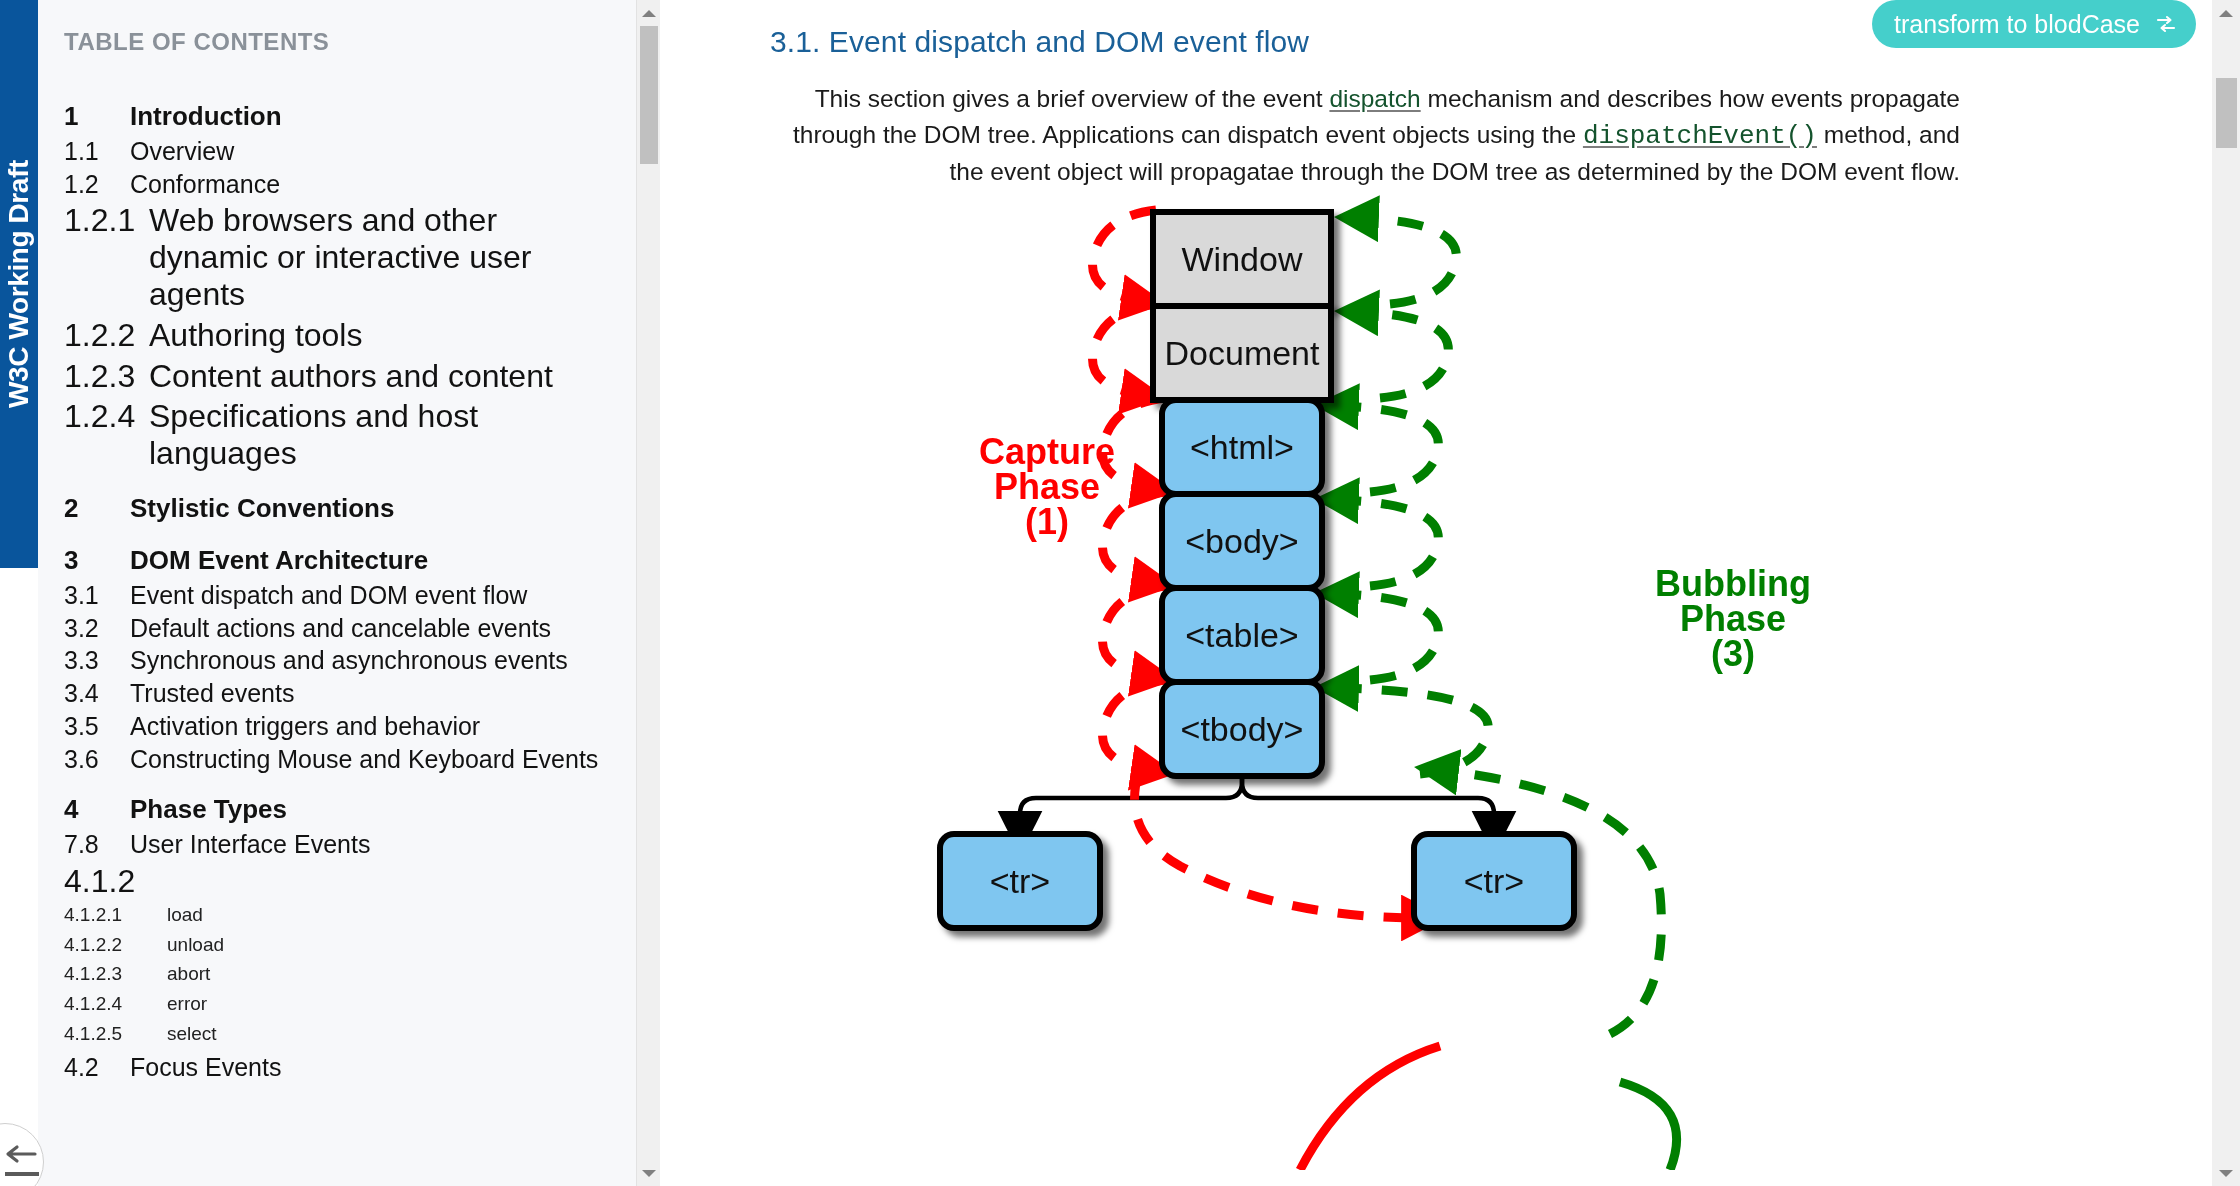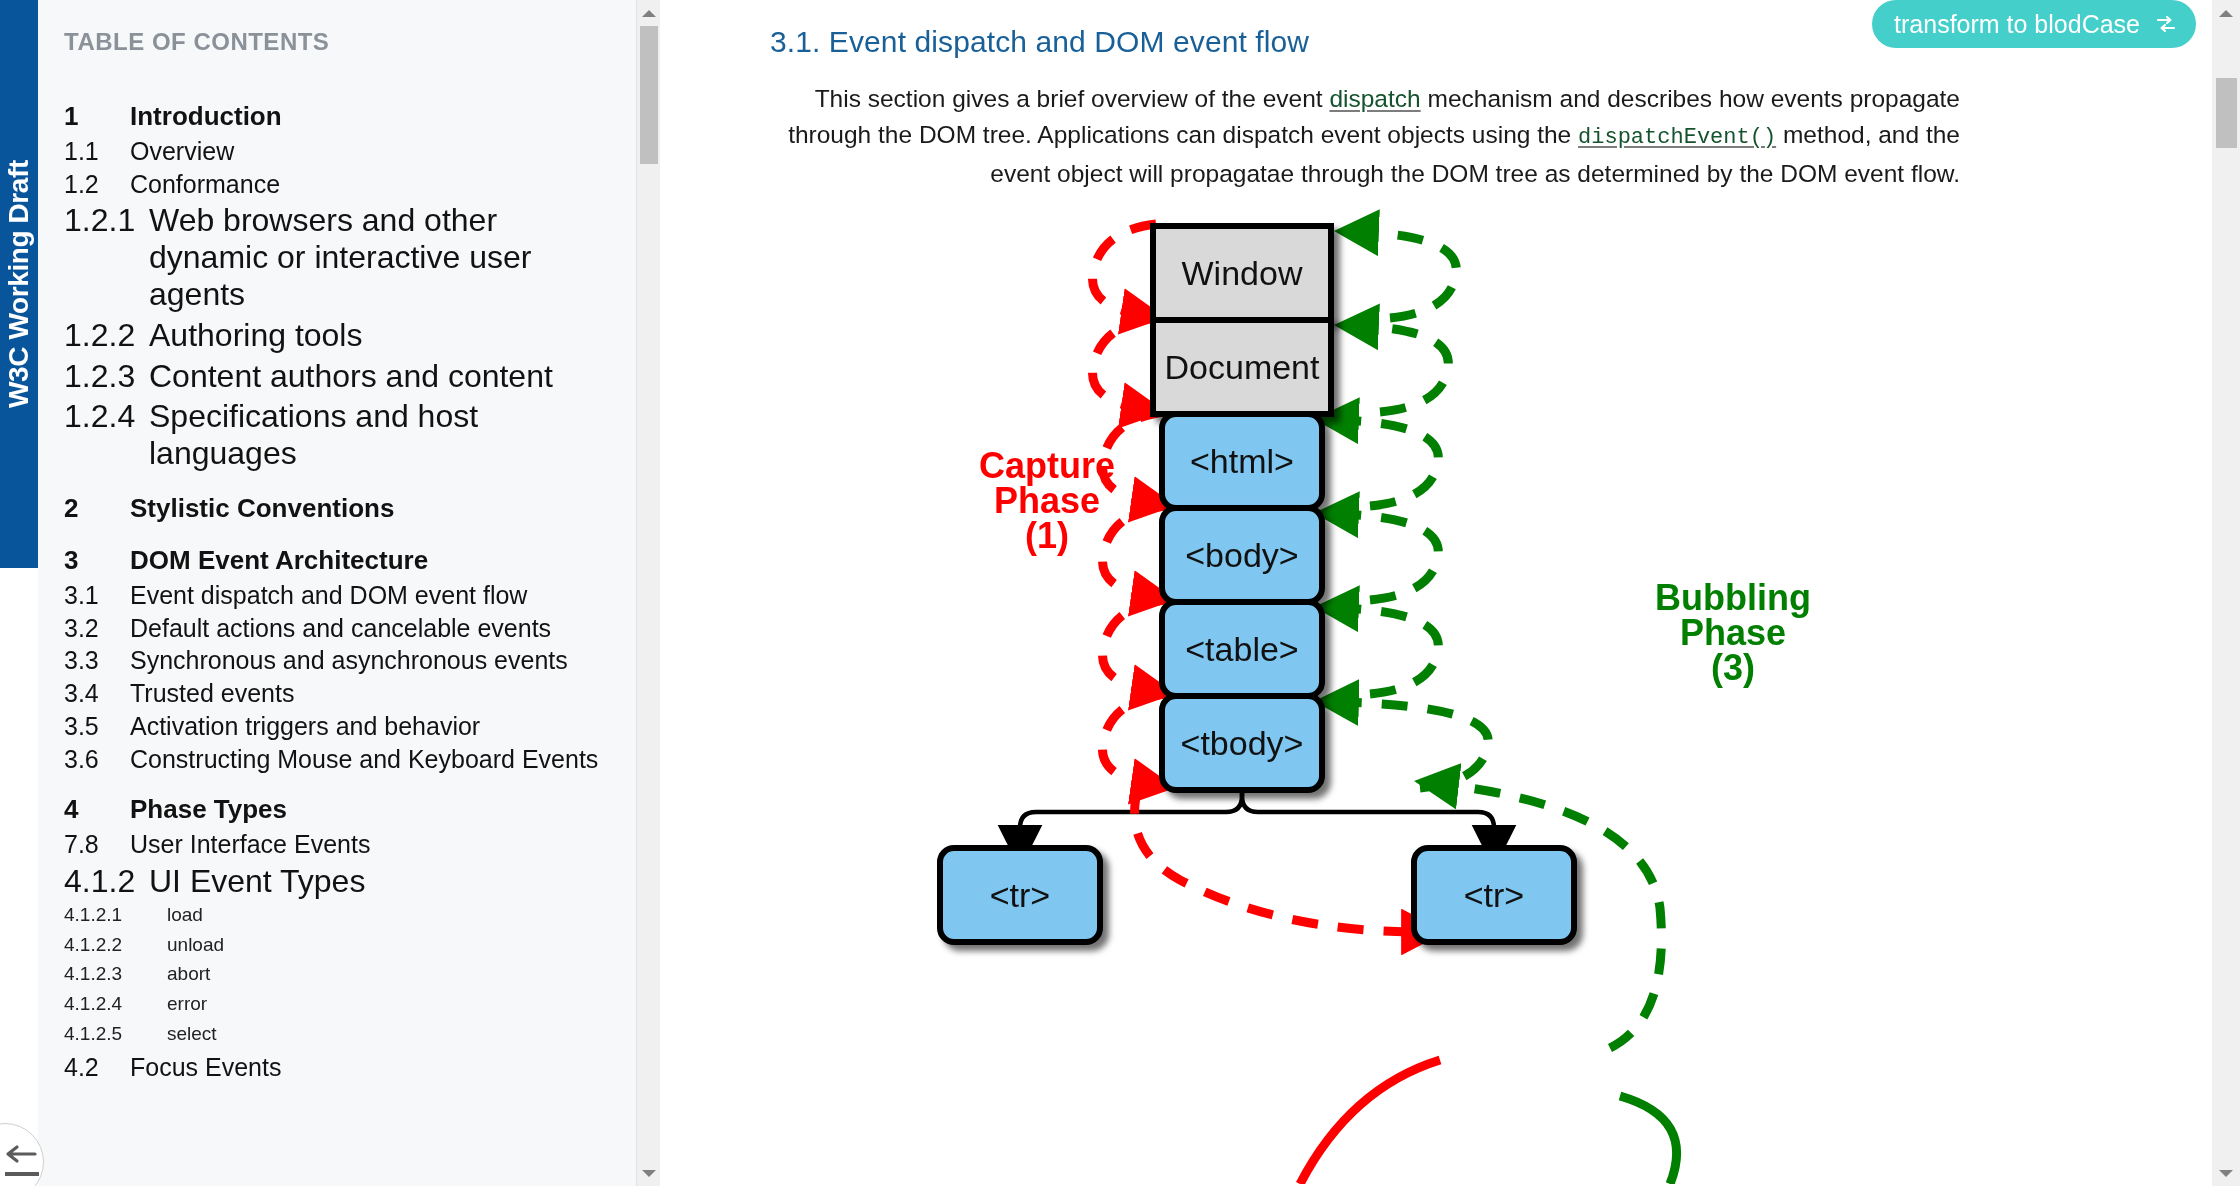--- a/index.html
+++ b/index.html
@@ -143,21 +143,21 @@
     color: #1a1a1a;
   }
   .sec-para a {
     color: #14532d;
     text-decoration: underline;
     text-decoration-color: #7d7d7d;
     text-underline-offset: 3px;
   }
   .code-link {
     font-family: "Liberation Mono", monospace;
-    font-size: 22px;
+    font-size: 26px;
     color: #1a5a96;
     text-decoration: underline;
     text-decoration-color: #7d7d7d;
     text-underline-offset: 4px;
   }
 
   
   .transform-btn {
     position: absolute; right: 44px; top: 0px;
     height: 48px;
@@ -188,21 +188,21 @@
   }
   .doc-thumb {
     position: absolute; left: 4px; top: 78px;
     width: 21px; height: 70px;
     background: #c0c0c0;
   }
   .doc-scroll .sb-arrow { width: 28px; }
 
   
   .diagram {
-    position: absolute; left: 0px; top: 188px;
+    position: absolute; left: 0px; top: 174px;
     width: 1552px; height: 996px;
   }
   .diagram svg { display: block; }
 </style>
 </head>
 <body>
 
 <div id="app">
 
   <div class="w3c-banner">
@@ -275,21 +275,20 @@
         <div class="toc-row lvl1">
           <span class="toc-num">4</span>
           <span class="toc-label">Phase Types</span>
         </div>
         <div class="toc-row lvl2">
           <span class="toc-num">7.8</span>
           <span class="toc-label">User Interface Events</span>
         </div>
         <div class="toc-row lvl3">
           <span class="toc-num">4.1.2</span>
-          <span class="toc-label">UI Event Types</span>
         </div>
         <div class="toc-row lvl4">
           <span class="toc-num">4.1.2.1</span>
           <span class="toc-label">load</span>
         </div>
         <div class="toc-row lvl4">
           <span class="toc-num">4.1.2.2</span>
           <span class="toc-label">unload</span>
         </div>
         <div class="toc-row lvl4">

